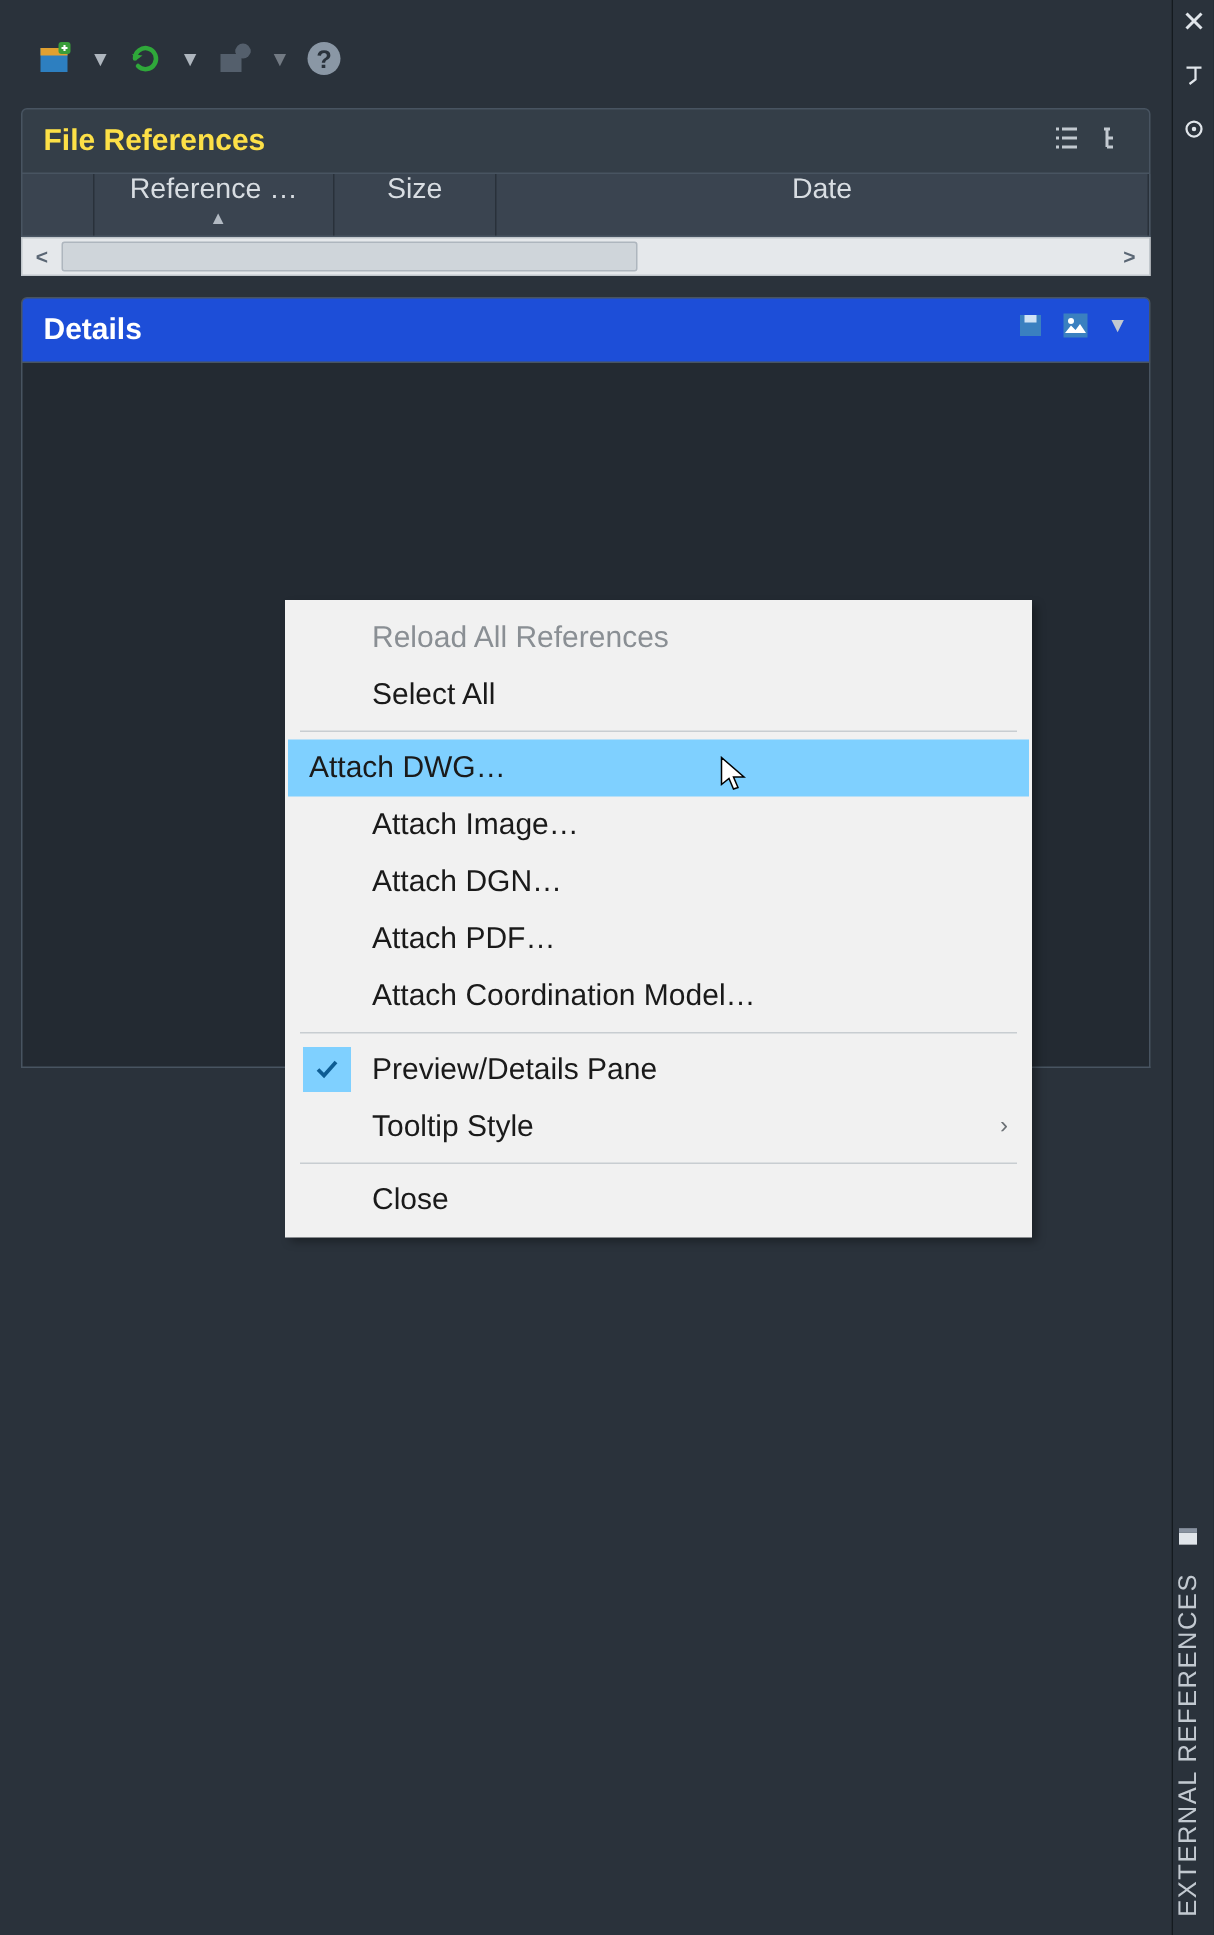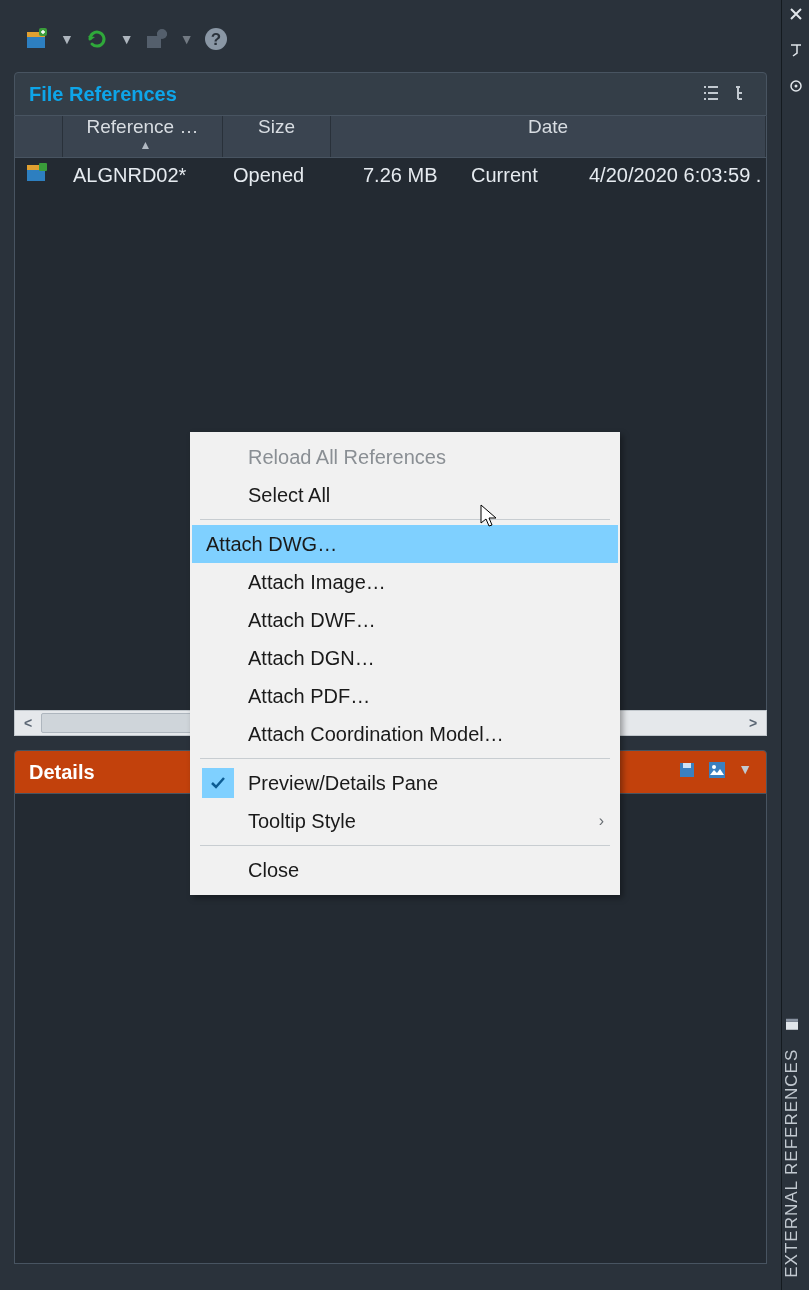--- a/index.html
+++ b/index.html
@@ -76,21 +76,21 @@
     height: 44px;
     margin: 0 14px;
     background: #343e48;
     border: 1px solid #485461;
     border-top-left-radius: 4px;
     border-top-right-radius: 4px;
     display: flex;
     align-items: center;
     padding: 0 14px;
     font-weight: 600;
-    color: #0ea5e9;
+    color: #fde047;
   }
   .panel-title .tools {
     margin-left: auto;
     display: flex;
     gap: 14px;
   }
   .panel-title .tools .ticon { color: #c2c9d0; cursor:pointer; }
   
   .thead {
     display: flex;
@@ -162,21 +162,21 @@
   }
   .hscroll .thumb {
     position: absolute; left: 0; top: 2px; height: 20px; width: 55%;
     background: #cfd5da;
     border: 1px solid #aeb6be; border-radius: 2px;
   }
   
   .details-title {
     height: 44px;
     margin: 14px 14px 0 14px;
-    background: #c2410c;
+    background: #1d4ed8;
     border: 1px solid #485461;
     border-radius: 4px 4px 0 0;
     display: flex;
     align-items: center;
     padding: 0 14px;
     font-weight: 600;
     color: #fff;
   }
   .details-title .tools { margin-left: auto; display: flex; gap: 12px; }
   .details-title .tools .ticon { color: #c2c9d0; cursor:pointer; }
@@ -186,27 +186,26 @@
     background: #232a32;
     border-left: 1px solid #485461;
     border-right: 1px solid #485461;
     border-bottom: 1px solid #485461;
   }
   
   .ctxmenu {
     position: absolute;
     left: 190px;
     top: 400px;
-    width: 430px;
+    width: 498px;
     background: #f1f1f1;
     color: #1a1a1a;
     font-size: 20px;
     box-shadow: 3px 3px 6px rgba(0,0,0,0.35);
     padding: 6px 2px;
-    margin-top: 32px;
   }
   .ctxmenu .item {
     display: flex;
     align-items: center;
     height: 38px;
     padding: 0 14px 0 56px;
     position: relative;
     cursor: pointer;
   }
   .ctxmenu .item.disabled { color: #8a8f94; cursor: default; }
@@ -319,36 +318,20 @@
         <span class="sort-tri">▲</span>
     </div>
     <div class="c c3">
         <span>Size</span>
       </div>
     <div class="c c5">
         <span>Date</span>
       </div>
   </div>
 
-  <div class="tbody">
-    <div class="trow">
-      <div class="c c0"><span class="ficon">
-        <svg width="24" height="24" viewBox="0 0 24 24">
-              <rect x="2" y="4" width="18" height="16" fill="#2d7fc0"></rect>
-              <rect x="2" y="4" width="18" height="5" fill="#e0a030"></rect>
-              <rect x="14" y="2" width="8" height="8" rx="1" fill="#3a9d3a"></rect>
-            </svg>
-      </span></div>
-      <div class="c c1">ALGNRD02*</div>
-      <div class="c c2">Opened</div>
-      <div class="c c3">7.26 MB</div>
-      <div class="c c4">Current</div>
-      <div class="c c5">4/20/2020 6:03:59 .</div>
-    </div>
-  </div>
 
   <div class="hscroll">
     <div class="arr">&lt;</div>
     <div class="track">
       <div class="thumb"></div>
     </div>
     <div class="arr">&gt;</div>
   </div>
 
   <div class="details-title">
@@ -381,23 +364,20 @@
       <span>Select All</span>
     </div>
   <div class="sep"></div>
   <div class="item hl">
       <span>Attach DWG…</span>
     </div>
   <div class="item">
       <span>Attach Image…</span>
     </div>
   <div class="item">
-      <span>Attach DWF…</span>
-    </div>
-  <div class="item">
       <span>Attach DGN…</span>
     </div>
   <div class="item">
       <span>Attach PDF…</span>
     </div>
   <div class="item">
       <span>Attach Coordination Model…</span>
     </div>
   <div class="sep"></div>
   <div class="item">

